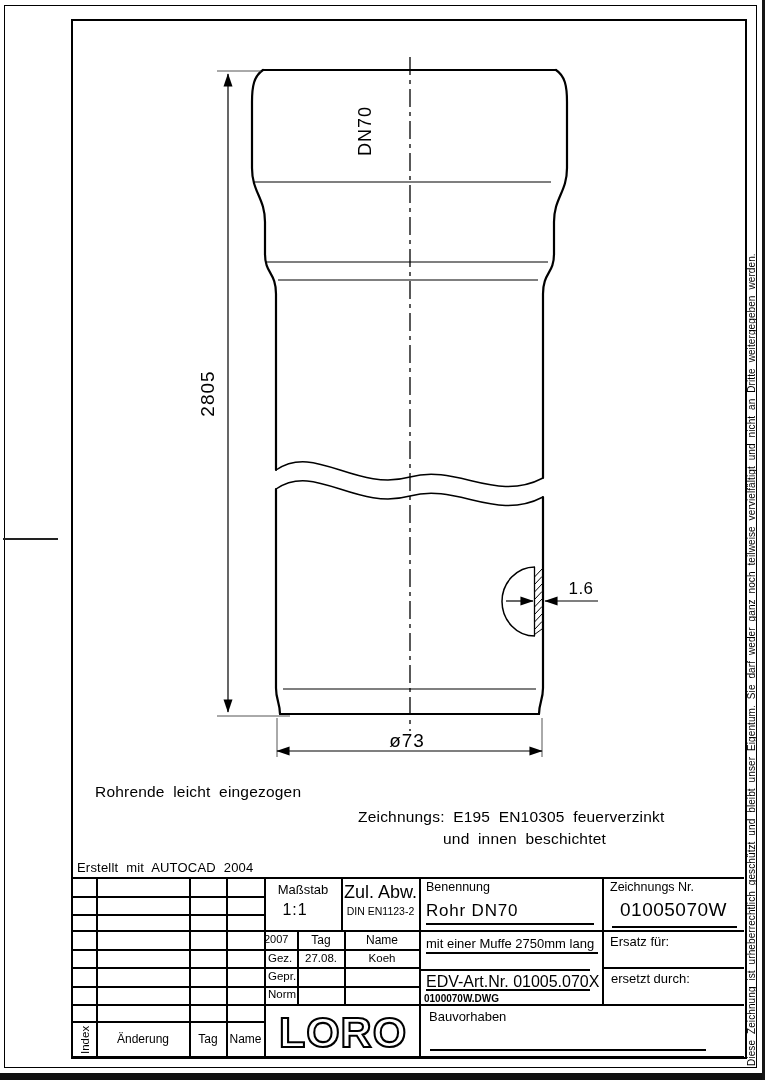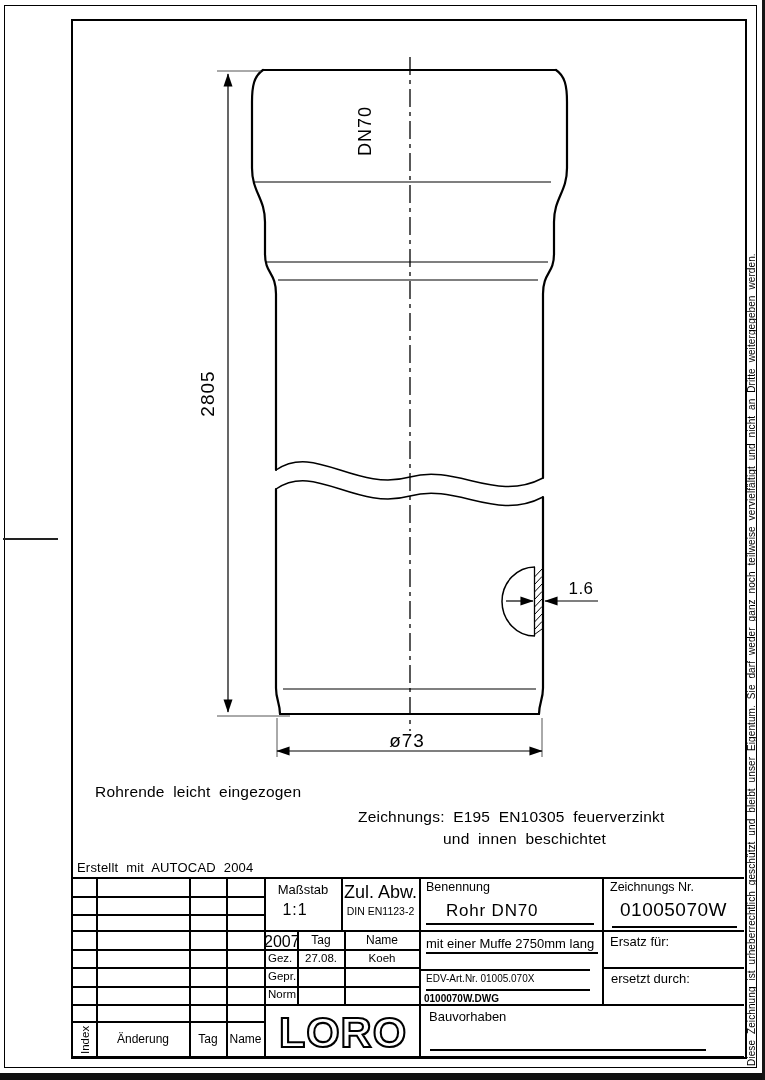--- a/index.html
+++ b/index.html
@@ -136,39 +136,39 @@
   <div class="ul" style="left:426px;top:952px;width:172px;"></div>
   <div class="ul" style="left:426px;top:989px;width:164px;"></div>
   <div class="ul" style="left:612px;top:926px;width:125px;"></div>
   <div class="ul" style="left:430px;top:1049px;width:276px;"></div>
 
   <div class="lbl ctr" style="left:265px;top:882px;width:76px;font-size:13px;">Maßstab</div>
   <div class="lbl ctr" style="left:265px;top:901px;width:60px;font-size:16px;letter-spacing:1px;">1:1</div>
   <div class="lbl ctr" style="left:341px;top:882px;width:79px;font-size:18px;">Zul. Abw.</div>
   <div class="lbl ctr" style="left:341px;top:905px;width:79px;font-size:10.5px;">DIN EN1123-2</div>
 
-  <div class="lbl ctr" style="left:264px;top:933px;width:34px;font-size:16px;">2007</div>
+  <div class="lbl ctr" style="left:264px;top:933px;width:14px;font-size:11px;">2007</div>
   <div class="lbl ctr" style="left:297px;top:933px;width:48px;font-size:12px;">Tag</div>
   <div class="lbl ctr" style="left:344px;top:933px;width:76px;font-size:12px;">Name</div>
 
   <div class="lbl" style="left:268px;top:952px;font-size:11.5px;">Gez.</div>
   <div class="lbl ctr" style="left:297px;top:952px;width:48px;font-size:11.5px;">27.08.</div>
   <div class="lbl ctr" style="left:344px;top:952px;width:76px;font-size:11.5px;">Koeh</div>
 
   <div class="lbl" style="left:268px;top:970px;font-size:11.5px;">Gepr.</div>
   <div class="lbl" style="left:268px;top:988px;font-size:11.5px;">Norm.</div>
 
   <svg class="abs" style="left:272px;top:1008px;" width="142" height="47" viewBox="0 0 142 47">
     <text x="71" y="39" text-anchor="middle" font-family="Liberation Sans, sans-serif" font-size="43" font-weight="bold" fill="#ffffff" stroke="#000" stroke-width="2.1" letter-spacing="1">LORO</text>
   </svg>
 
   <div class="lbl" style="left:426px;top:880px;font-size:12.5px;">Benennung</div>
-  <div class="lbl" style="left:446px;top:901px;font-size:17px;letter-spacing:0.8px;">Rohr DN70</div>
+  <div class="lbl" style="left:426px;top:901px;font-size:17px;letter-spacing:0.8px;">Rohr DN70</div>
   <div class="lbl" style="left:426px;top:936px;font-size:13px;">mit einer Muffe 2750mm lang</div>
-  <div class="lbl" style="left:426px;top:973px;font-size:10px;">EDV-Art.Nr. 01005.070X</div>
+  <div class="lbl" style="left:426px;top:973px;font-size:16px;">EDV-Art.Nr. 01005.070X</div>
   <div class="lbl" style="left:424px;top:992.5px;font-size:10px;font-weight:bold;">0100070W.DWG</div>
   <div class="lbl" style="left:429px;top:1009px;font-size:13px;">Bauvorhaben</div>
 
   <div class="lbl" style="left:610px;top:880px;font-size:12.5px;">Zeichnungs Nr.</div>
   <div class="lbl ctr" style="left:603px;top:899px;width:141px;font-size:19px;letter-spacing:0.5px;">01005070W</div>
   <div class="lbl" style="left:610px;top:934px;font-size:13px;">Ersatz für:</div>
   <div class="lbl" style="left:611px;top:971px;font-size:13px;">ersetzt durch:</div>
 
   <div class="index-cell">Index</div>
   <div class="lbl ctr" style="left:96px;top:1032px;width:94px;font-size:12px;">Änderung</div>

